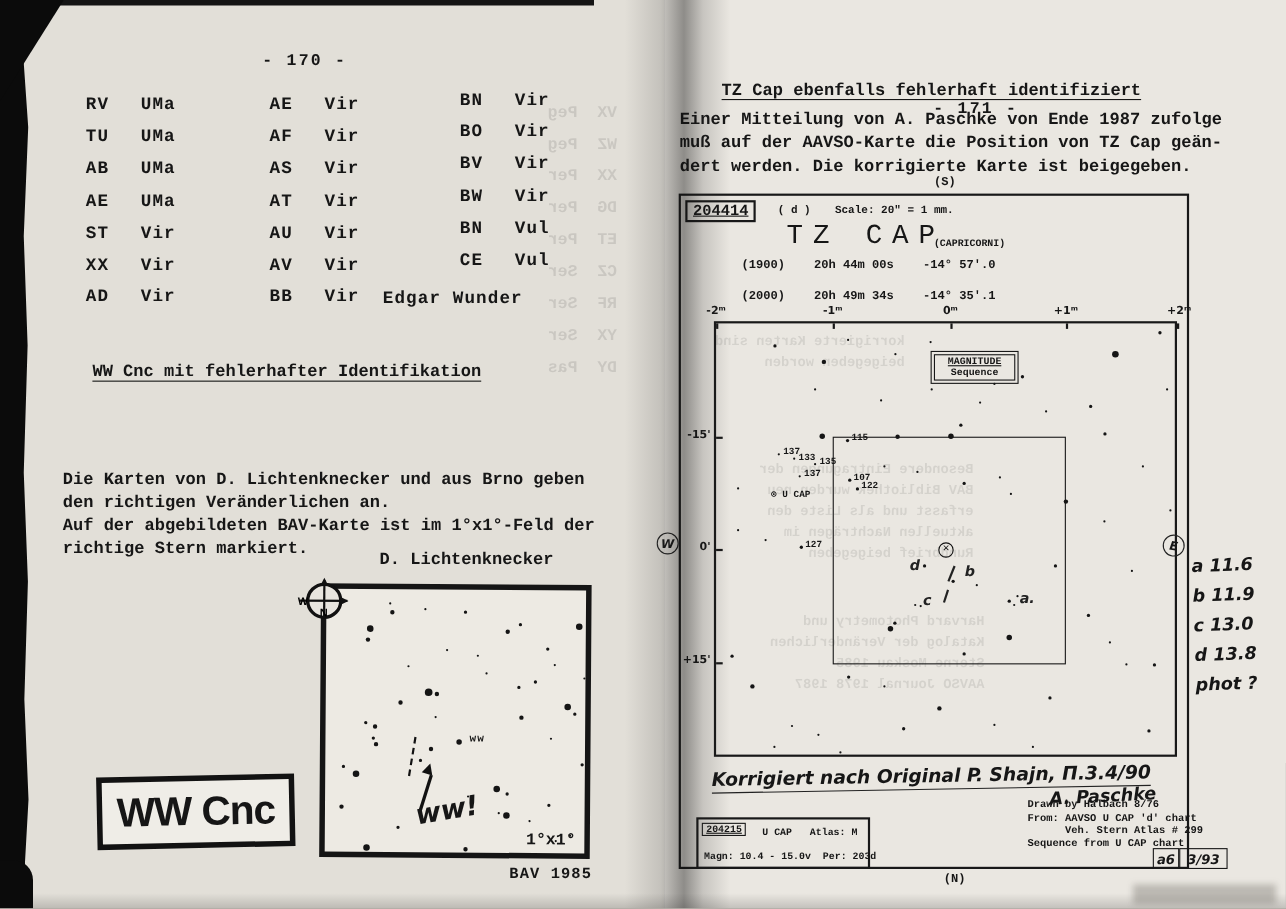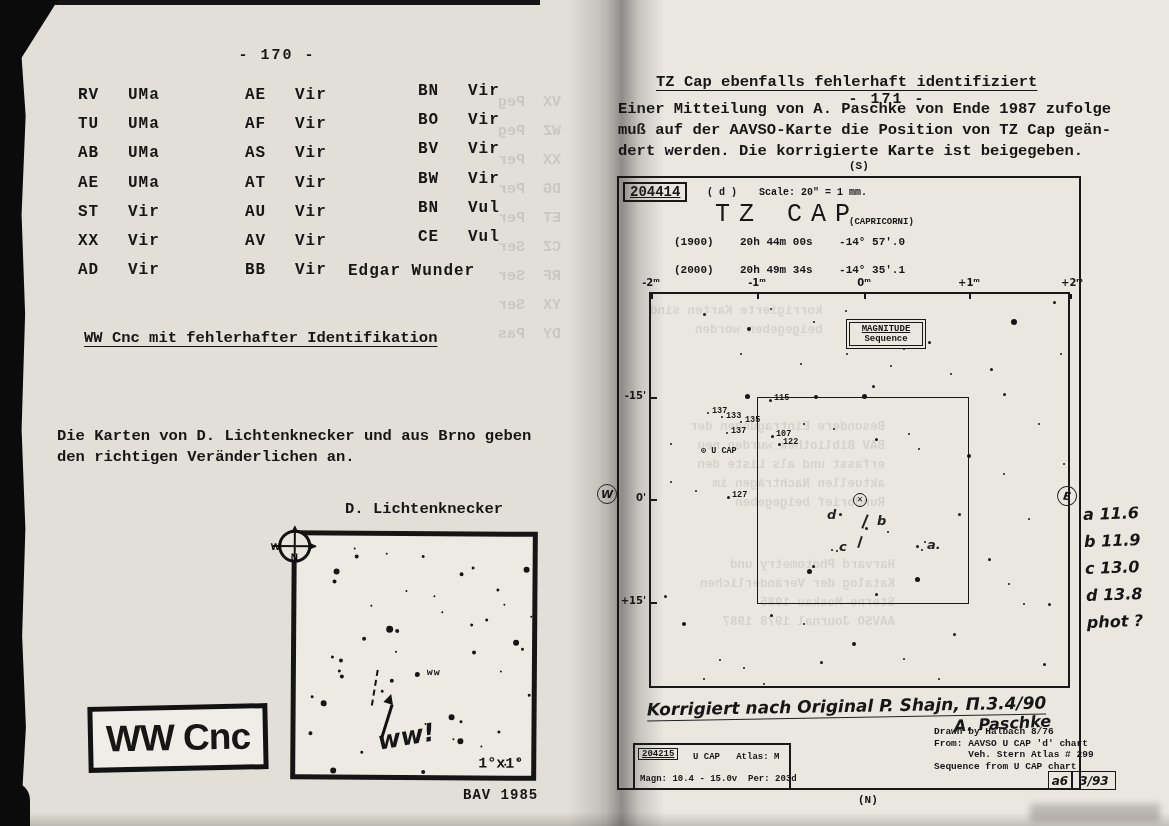--- a/index.html
+++ b/index.html
@@ -165,20 +165,22 @@
         <div class="star-row"><span class="sn">BN</span><span class="sc">Vul</span></div>
         <div class="star-row"><span class="sn">CE</span><span class="sc">Vul</span></div>
       </div>
     </div>
 
   <div class="abs" id="wunder">Edgar  Wunder</div>
 
   <div class="abs" id="ww-heading">WW Cnc mit fehlerhafter Identifikation</div>
   <div class="abs para pre" id="p2">Die Karten von D. Lichtenknecker und aus Brno geben
 den richtigen Veränderlichen an.</div>
+  <div class="abs para pre" id="p3">Auf der abgebildeten BAV-Karte ist im 1°x1°-Feld der
+richtige Stern markiert.</div>
   <div class="abs" id="lichtenknecker">D. Lichtenknecker</div>
 
   <div class="abs" id="ww-logo">
     <span>WW Cnc</span>
   </div>
 
   <div class="abs" id="bav-chart">
     <div id="bav-field">
         <div class="star" style="left: 37px; top: 33px; height: 6px; width: 6px;"></div>
         <div class="star" style="left: 36px; top: 44px; height: 4px; width: 4px;"></div>

